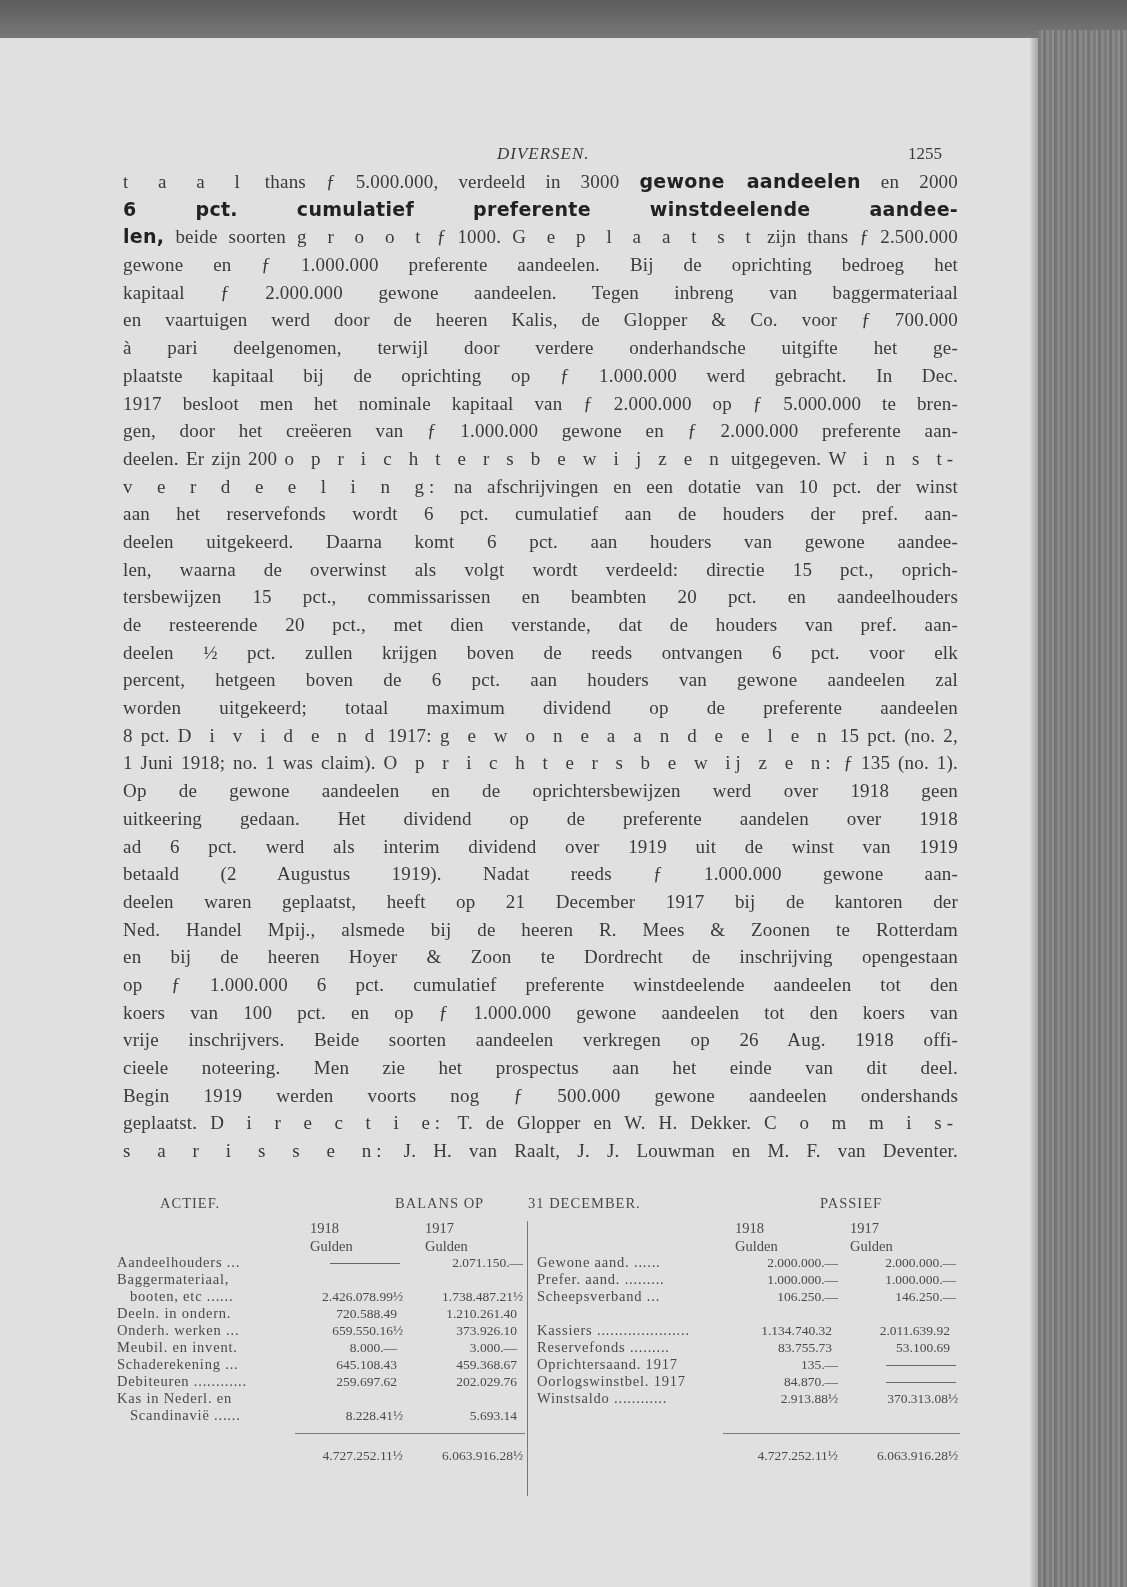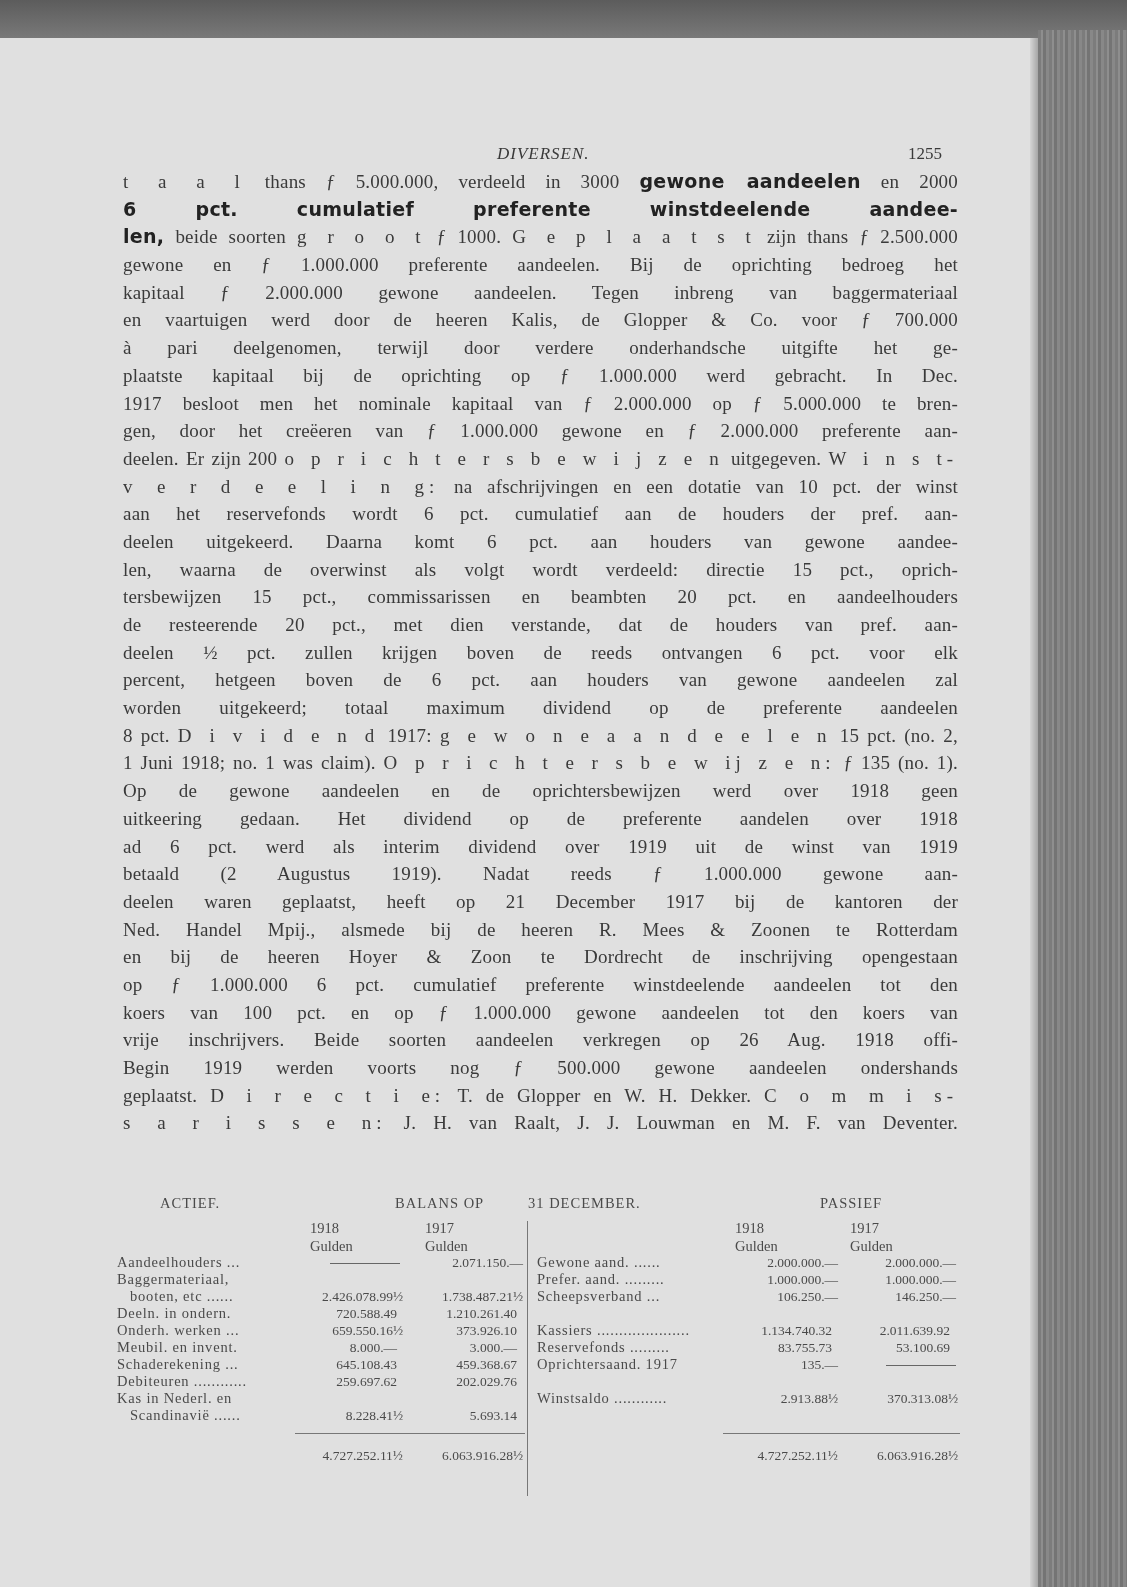--- a/index.html
+++ b/index.html
@@ -98,20 +98,21 @@
   <div class="line">Op de gewone aandeelen en de oprichtersbewijzen werd over 1918 geen</div>
   <div class="line">uitkeering gedaan. Het dividend op de preferente aandelen over 1918</div>
   <div class="line">ad 6 pct. werd als interim dividend over 1919 uit de winst van 1919</div>
   <div class="line">betaald (2 Augustus 1919). Nadat reeds ƒ 1.000.000 gewone aan-</div>
   <div class="line">deelen waren geplaatst, heeft op 21 December 1917 bij de kantoren der</div>
   <div class="line">Ned. Handel Mpij., alsmede bij de heeren R. Mees &amp; Zoonen te Rotterdam</div>
   <div class="line">en bij de heeren Hoyer &amp; Zoon te Dordrecht de inschrijving opengestaan</div>
   <div class="line">op ƒ 1.000.000 6 pct. cumulatief preferente winstdeelende aandeelen tot den</div>
   <div class="line">koers van 100 pct. en op ƒ 1.000.000 gewone aandeelen tot den koers van</div>
   <div class="line">vrije inschrijvers. Beide soorten aandeelen verkregen op 26 Aug. 1918 offi-</div>
+  <div class="line">cieele noteering. Men zie het prospectus aan het einde van dit deel.</div>
   <div class="line">Begin 1919 werden voorts nog ƒ 500.000 gewone aandeelen ondershands</div>
   <div class="line"><span>geplaatst. </span><span class="sp">D i r e c t i e:</span><span> T. de Glopper en W. H. Dekker. </span><span class="sp">C o m m i s-</span></div>
   <div class="line last"><span class="sp">s a r i s s e n:</span><span> J. H. van Raalt, J. J. Louwman en M. F. van Deventer.</span></div>
 </div>
 
 <div class="balance">
   <div class="bal-head">
     <span style="left:45px">ACTIEF.</span>
     <span style="left:280px">BALANS OP</span>
     <span style="left:413px">31 DECEMBER.</span>
@@ -213,20 +214,25 @@
   <div class="row" style="top:144px;left:420px;width:425px">
     <span class="lbl" style="left:2px">Reservefonds .........</span>
     <span class="num" style="right:128px">83.755.73</span>
     <span class="num" style="right:10px">53.100.69</span>
   </div>
   <div class="row" style="top:161px;left:420px;width:425px">
     <span class="lbl" style="left:2px">Oprichtersaand. 1917</span>
     <span class="num" style="right:122px">135.—</span>
     <span class="num" style="right:4px;width:75px"><span class="dash"></span></span>
   </div>
+  <div class="row" style="top:178px;left:420px;width:425px">
+    <span class="lbl" style="left:2px">Oorlogswinstbel. 1917</span>
+    <span class="num" style="right:122px">84.870.—</span>
+    <span class="num" style="right:4px;width:75px"><span class="dash"></span></span>
+  </div>
   <div class="row" style="top:195px;left:420px;width:425px">
     <span class="lbl" style="left:2px">Winstsaldo ............</span>
     <span class="num" style="right:122px">2.913.88½</span>
     <span class="num" style="right:2px">370.313.08½</span>
   </div>
   <div class="rule" style="top:238px;left:608px;width:237px"></div>
   <div class="row" style="top:252px;left:420px;width:425px">
     <span class="num" style="right:122px">4.727.252.11½</span>
     <span class="num" style="right:2px">6.063.916.28½</span>
   </div>

